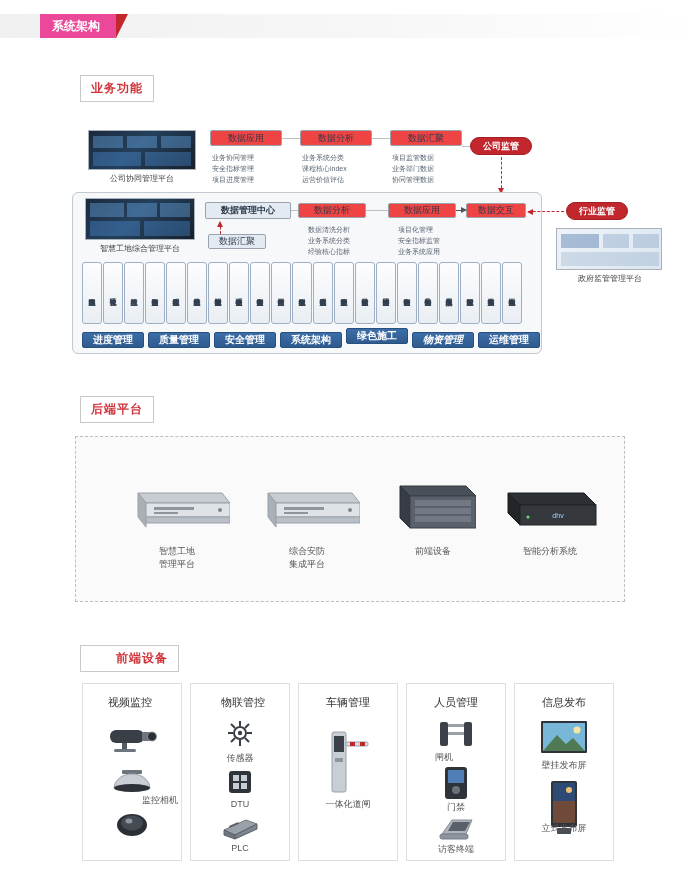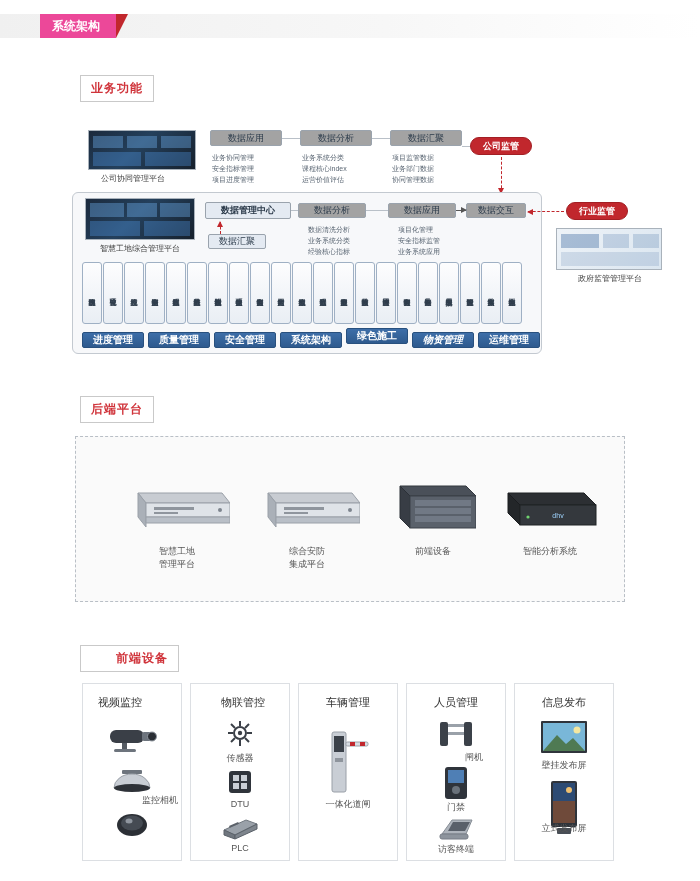--- a/index.html
+++ b/index.html
@@ -47,21 +47,21 @@
   .sec-label .slash:before{
     content:""; position:absolute; left:0; top:-2px; width:1px; height:34px;
     background:#c9c9c9;
     transform:rotate(20deg); transform-origin:top left;
   }
 
   
   .pill{
     position:absolute;
     border:1px solid #9aa3ad;
-    background:#a3a3a3;
+    background:#ef4444;
     font-size:9px; color:#2b3a4a;
     display:flex; align-items:center; justify-content:center;
     text-align:center;
     border-radius:2px;
   }
   .pill.red{
     background:#c1272d; border-color:#a21f24; color:#fff;
     border-radius:10px; font-weight:bold;
   }
   .tiny{
@@ -184,21 +184,21 @@
   <span class="slash"></span>
 </div>
 
 <div class="screenshot" style="left:88px; top:130px; width:108px; height:40px;">
   <div class="row" style="left:4px; top:5px; width:30px; height:12px;"></div>
   <div class="row" style="left:38px; top:5px; width:30px; height:12px;"></div>
   <div class="row" style="left:72px; top:5px; width:30px; height:12px;"></div>
   <div class="row" style="left:4px; top:21px; width:48px; height:14px; background:rgba(90,170,255,.3);"></div>
   <div class="row" style="left:56px; top:21px; width:46px; height:14px; background:rgba(90,170,255,.3);"></div>
 </div>
-<div class="cap" style="left:79px; top:173px; width:108px;">公司协同管理平台</div>
+<div class="cap" style="left:88px; top:173px; width:108px;">公司协同管理平台</div>
 
 <div class="pill" style="left:210px; top:130px; width:72px; height:16px;">数据应用</div>
 <div class="pill" style="left:300px; top:130px; width:72px; height:16px;">数据分析</div>
 <div class="pill" style="left:390px; top:130px; width:72px; height:16px;">数据汇聚</div>
 
 <div class="tiny" style="left:212px; top:152px;">
   <div>业务协同管理</div>
   <div>安全指标管理</div>
   <div>项目进度管理</div>
 </div>
@@ -357,21 +357,21 @@
   </svg>
 </div>
 <div class="dev-cap" style="left:490px; top:545px; width:120px;">智能分析系统</div>
 
 <div class="sec-label" style="left:80px; top:645px;padding-left:35px;">
   <span>前端设备</span>
   <span class="slash"></span>
 </div>
 
 <div class="solid-box" style="left:82px; top:683px; width:100px; height:178px;"></div>
-<div class="dev-title" style="left:70px; top:695px; width:100px;">视频监控</div>
+<div class="dev-title" style="left:80px; top:695px; width:100px;">视频监控</div>
 <div class="srv" style="left:100px; top:722px;">
   <svg width="64" height="34" viewBox="0 0 64 34">
     <rect x="10" y="8" width="34" height="13" rx="6" fill="#3a3f47"></rect>
     <rect x="42" y="10" width="10" height="9" rx="2" fill="#6d747d"></rect>
     <circle cx="52" cy="14.5" r="4.5" fill="#2a2e34" stroke="#8d949d" stroke-width="1"></circle>
     <rect x="22" y="21" width="5" height="7" fill="#555b63"></rect>
     <rect x="14" y="27" width="22" height="3" rx="1.5" fill="#6d747d"></rect>
   </svg>
 </div>
 <div class="srv" style="left:108px; top:768px;">
@@ -444,21 +444,21 @@
 <div class="solid-box" style="left:406px; top:683px; width:100px; height:178px;"></div>
 <div class="dev-title" style="left:406px; top:695px; width:100px;">人员管理</div>
 <div class="srv" style="left:438px; top:718px;">
   <svg width="36" height="30" viewBox="0 0 36 30">
     <rect x="2" y="4" width="8" height="24" rx="2" fill="#3b4149"></rect>
     <rect x="26" y="4" width="8" height="24" rx="2" fill="#3b4149"></rect>
     <rect x="10" y="6" width="16" height="3" fill="#9aa1a9"></rect>
     <rect x="10" y="14" width="16" height="3" fill="#9aa1a9"></rect>
   </svg>
 </div>
-<div class="dev-cap" style="left:424px; top:751px; width:100px;text-align:center;">闸机</div>
+<div class="dev-cap" style="left:394px; top:751px; width:100px;text-align:center;">闸机</div>
 <div class="srv" style="left:443px; top:766px;">
   <svg width="26" height="34" viewBox="0 0 26 34">
     <rect x="2" y="1" width="22" height="32" rx="3" fill="#2f343b"></rect>
     <rect x="5" y="4" width="16" height="13" fill="#4f7fb5"></rect>
     <circle cx="13" cy="24" r="4" fill="#6a727b"></circle>
   </svg>
 </div>
 <div class="dev-cap" style="left:406px; top:801px; width:100px;">门禁</div>
 <div class="srv" style="left:436px; top:816px;">
   <svg width="40" height="26" viewBox="0 0 40 26">

